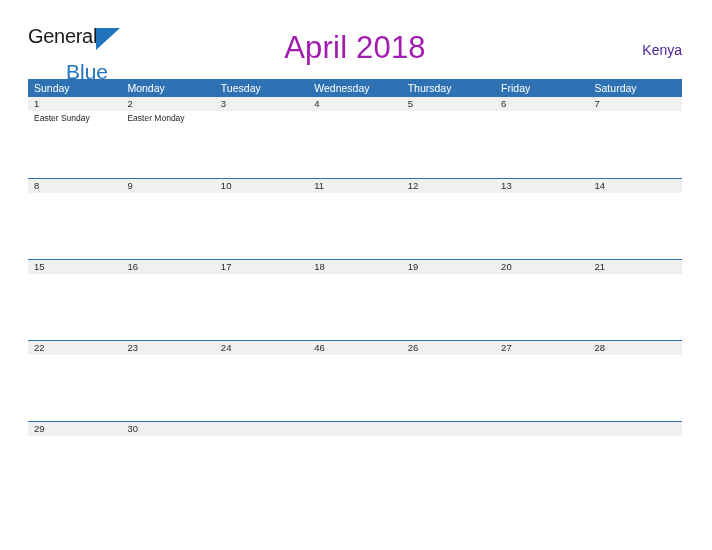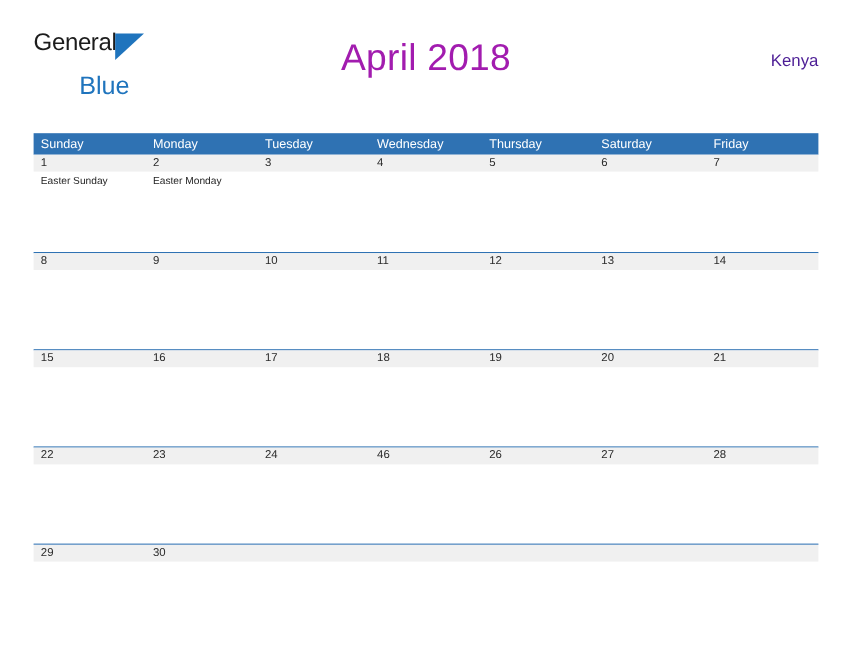--- a/index.html
+++ b/index.html
@@ -93,21 +93,20 @@
     left: 28px;
     top: 79px;
     width: 654px;
   }
 
   .dow-row {
     display: flex;
     width: 100%;
     background: #2f72b3;
     height: 18px;
-    margin-top: 32px;
   }
   .dow-cell {
     flex: 1 1 0;
     color: #ffffff;
     font-size: 10.5px;
     line-height: 18px;
     padding-left: 6px;
     white-space: nowrap;
   }
 
@@ -170,22 +169,22 @@
   </div>
 
   <div class="calendar">
 
     <div class="dow-row">
       <div class="dow-cell">Sunday</div>
       <div class="dow-cell">Monday</div>
       <div class="dow-cell">Tuesday</div>
       <div class="dow-cell">Wednesday</div>
       <div class="dow-cell">Thursday</div>
+      <div class="dow-cell">Friday</div>
       <div class="dow-cell">Saturday</div>
-      <div class="dow-cell">Friday</div>
     </div>
 
     <div class="week-row first">
       <div class="day-strip">
         <div class="daynum">1</div>
         <div class="daynum">2</div>
         <div class="daynum">3</div>
         <div class="daynum">4</div>
         <div class="daynum">5</div>
         <div class="daynum">6</div>

